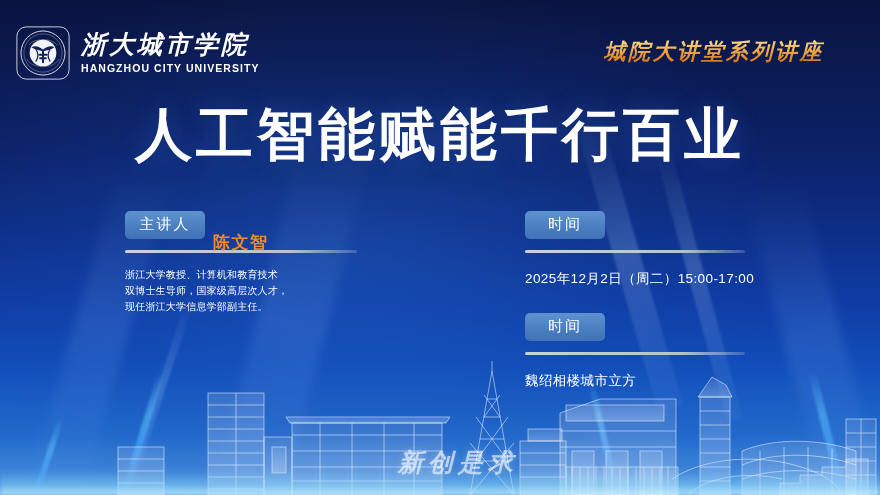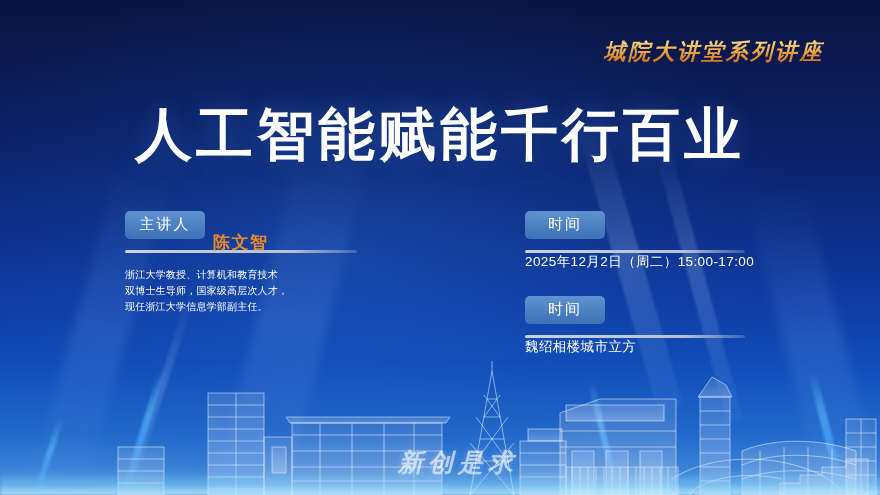--- a/index.html
+++ b/index.html
@@ -212,20 +212,21 @@
   .bio {
     margin-top: 14px;
     font-size: 10px;
     line-height: 1.58;
     color: #ffffff;
     letter-spacing: 0.2px;
   }
   .bio div { white-space: nowrap; }
 
   .detail {
+    margin-top: 17px;
     font-size: 13.5px;
     color: #ffffff;
     letter-spacing: 0.4px;
     white-space: nowrap;
   }
   .gap-block { margin-top: 24px; }
 </style>
 </head>
 <body>
 
@@ -314,20 +315,39 @@
         <path d="M0 138 H880" stroke-opacity="0.22"></path>
       </g>
     </svg>
 
     <div class="watermark">新创是求</div>
 
     <div class="bottom-glow"></div>
   </div>
 
   <div class="header">
+    <div class="logo-lockup">
+      <svg class="seal" viewBox="0 0 100 100">
+        <rect x="5" y="5" width="90" height="90" rx="16" ry="16" fill="none" stroke="#ffffff" stroke-width="1.6" stroke-opacity="0.85"></rect>
+        <circle cx="50" cy="50" r="38" fill="none" stroke="#ffffff" stroke-width="1.6" stroke-opacity="0.9"></circle>
+        <circle cx="50" cy="50" r="33" fill="none" stroke="#ffffff" stroke-width="0.9" stroke-opacity="0.55"></circle>
+        <circle cx="50" cy="50" r="23" fill="#ffffff" fill-opacity="0.95"></circle>
+
+        <path d="M30 40 C38 36 44 40 50 44 C56 40 62 36 70 40 C64 44 58 45 50 47 C42 45 36 44 30 40 Z" fill="#13215c"></path>
+        <path d="M50 47 L50 66 M44 53 L56 53 M45 59 L55 59" stroke="#13215c" stroke-width="3.4" stroke-linecap="round"></path>
+        <path d="M38 44 C42 50 42 58 38 64 M62 44 C58 50 58 58 62 64" stroke="#13215c" stroke-width="2.2" fill="none" stroke-linecap="round"></path>
+
+        <path d="M26 36 C34 24 66 24 74 36" fill="none" stroke="#ffffff" stroke-width="0.8" stroke-opacity="0.7"></path>
+        <path d="M22 60 C30 78 70 78 78 60" fill="none" stroke="#ffffff" stroke-width="0.8" stroke-opacity="0.6"></path>
+      </svg>
+      <div class="wordmark">
+        <div class="wordmark-cn">浙大城市学院</div>
+        <div class="wordmark-en">HANGZHOU CITY UNIVERSITY</div>
+      </div>
+    </div>
 
     <div class="series-title">城院大讲堂系列讲座</div>
   </div>
 
   <div class="main-title">人工智能赋能千行百业</div>
 
   <div class="col col-left">
     <div class="label-row">
       <span class="pill">主讲人</span>
       <span class="speaker-name">陈文智</span>

